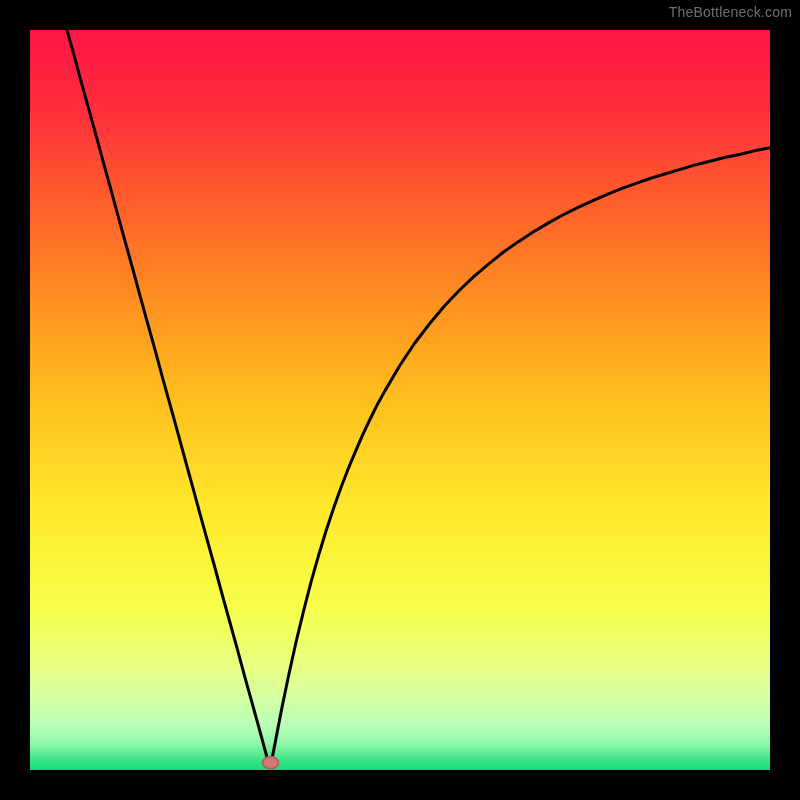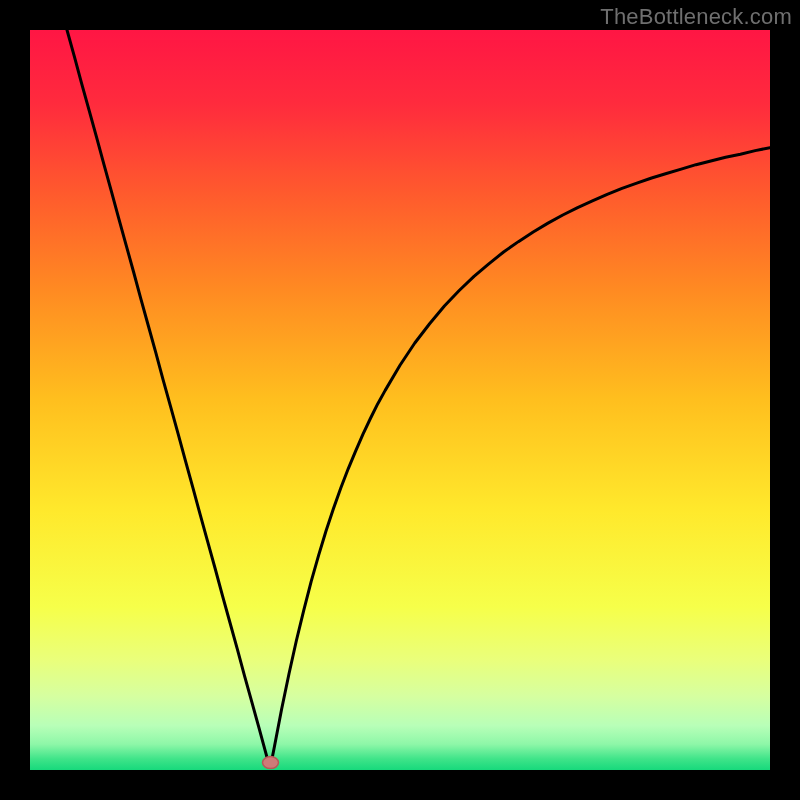--- a/index.html
+++ b/index.html
@@ -22,21 +22,21 @@
     left: 30px;
     top: 30px;
     width: 740px;
     height: 740px;
   }
   .watermark {
     position: absolute;
     top: 4px;
     right: 8px;
     color: #6f6f6f;
-    font-size: 22px;
+    font-size: 14px;
     font-weight: 500;
     letter-spacing: 0.2px;
     user-select: none;
     margin-left: 11px;
   }
   svg { display: block; }
 </style>
 </head>
 <body>
 

